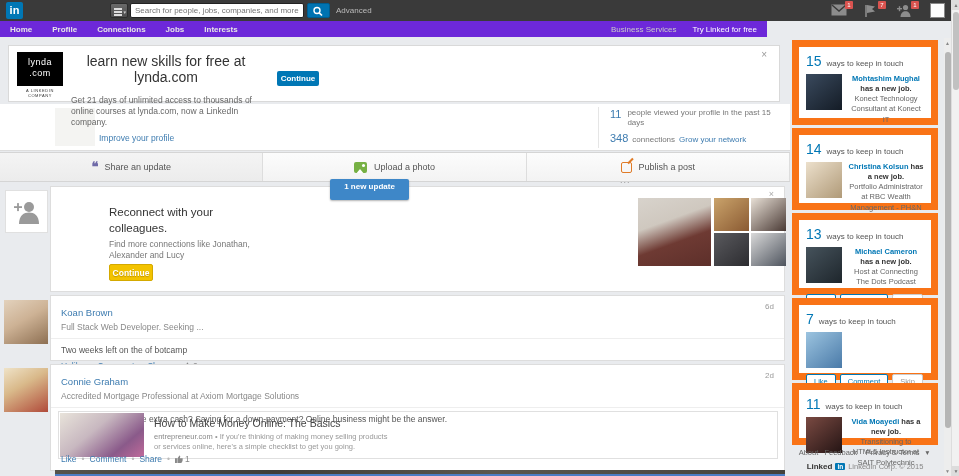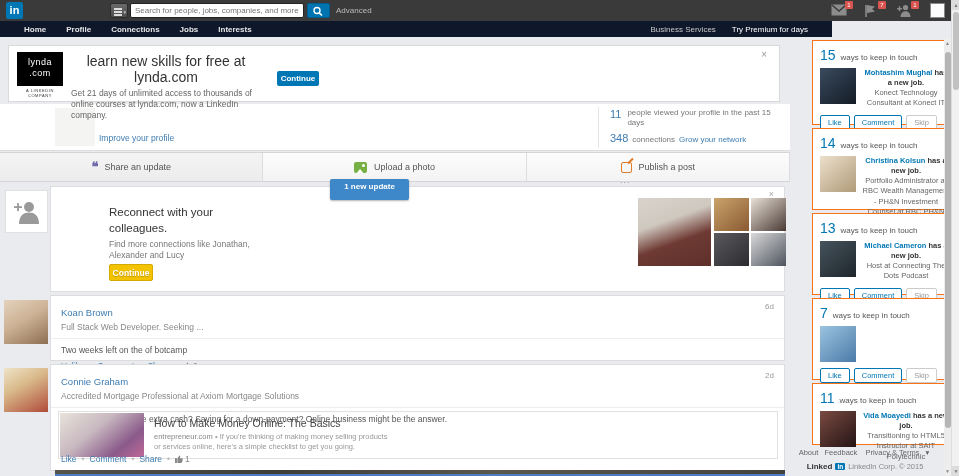--- a/index.html
+++ b/index.html
@@ -22,39 +22,39 @@
                 border:1px solid #005d8f; border-radius:2px; }
   .advanced { position:absolute; left:336px; top:6px; font-size:8px; color:#bbb; cursor:pointer; }
   .top-icons { position:absolute; right:14px; top:2px; display:flex; gap:17px; align-items:center; height:17px; }
   .tic { position:relative; width:16px; height:14px; }
   .tic svg { display:block; }
   .badge { position:absolute; top:-3px; right:-6px; min-width:8px; height:8px; background:#d9534f;
            color:#fff; font-size:6px; line-height:8px; text-align:center; border-radius:1px; padding:0 1px; }
   .top-avatar { width:15px; height:15px; background:#fdfdfd; border:1px solid #888; }
 
   
-  .mainnav { position:absolute; top:21px; left:0; width:832px; height:16px; background:#0f172a; z-index:30;
-             display:flex; align-items:center; justify-content:space-between; padding:0 24px; }
+  .mainnav { position:absolute; top:21px; left:0; width:767px; height:16px; background:#6d28d9; z-index:30;
+             display:flex; align-items:center; justify-content:space-between; padding:0 10px; }
   .nav-left { display:flex; gap:20px; }
   .nav-left span { color:#e6e6e6; font-size:8px; font-weight:bold; cursor:pointer; }
   .nav-right { display:flex; gap:16px; }
   .nav-right span { font-size:8px; cursor:pointer; }
   .nav-biz { color:#c9c9c9; }
   .nav-premium { color:#fff; }
 
   
   .lynda { position:absolute; left:8px; top:45px; width:772px; height:57px; background:#fff;
            border:1px solid #d9d9d9; z-index:5; }
   .lynda-logo { position:absolute; left:8px; top:6px; width:46px; height:45px; background:#fff; text-align:center; }
   .lynda-logo .black { background:#000; color:#fff; height:34px; font-size:9px; line-height:1.2; padding-top:5px;
                        letter-spacing:0.5px; }
   .lynda-logo .sub { font-size:4px; color:#333; letter-spacing:0.6px; margin-top:2px; }
   .lynda-text { position:absolute; left:62px; top:7px; width:190px; text-align:center; }
   .lynda-title { font-size:14px; font-weight:normal; color:#333; }
-  .lynda-body { font-size:8.5px; color:#666; margin-top:3px; text-align:left; line-height:1.3; }
+  .lynda-body { font-size:8.5px; color:#666; margin-top:10px; text-align:left; line-height:1.3; }
   .lynda-cta { position:absolute; left:268px; top:25px; width:42px; height:15px; background:#0077b5; color:#fff;
                border:none; border-radius:2px; font-size:8px; font-weight:bold; cursor:pointer; font-family:inherit; }
   .lynda-close { position:absolute; right:12px; top:3px; color:#999; font-size:10px; cursor:pointer; }
 
   
   .profile-card { position:absolute; left:0; top:104px; width:790px; height:47px; background:#fff;
                   border-bottom:1px solid #ddd; }
   .profile-avatar { position:absolute; left:55px; top:4px; width:40px; height:38px; background:#f4f4f2; }
   .improve-link { position:absolute; left:55px; top:29px; font-size:8.5px; color:#3e7cb0; cursor:pointer;padding-left:44px; }
   .stats-divider { position:absolute; left:598px; top:3px; width:1px; height:41px; background:#e5e5e5; }
@@ -130,21 +130,21 @@
                    background:linear-gradient(140deg,#e8e3da 0%,#c8b8c0 40%,#8a5a8a 75%,#c06a9a 100%); }
   .article-title { position:absolute; left:95px; top:5px; font-size:10.5px; color:#444; cursor:pointer; }
   .article-meta { position:absolute; left:95px; top:20px; width:240px; font-size:7.5px; color:#999; line-height:1.35; }
   .article-source { color:#888; }
 
   .bottom-strip { position:absolute; left:55px; top:470px; width:730px; height:6px;
                   background:linear-gradient(90deg,#56534b,#3f3d38 30%,#5a574e 60%,#44423c);
                   border-bottom:2px solid #4b7cc4; }
 
   
-  .touch-card { position:absolute; left:792px; width:146px; background:#fff; border:1px solid #f97316; padding:6px 7px;margin-left:20px; }
+  .touch-card { position:absolute; left:792px; width:146px; background:#fff; border:7px solid #f97316; padding:6px 7px; }
   .tc-head { display:flex; align-items:baseline; gap:5px; }
   .tc-count { color:#0077b5; font-size:14px; cursor:pointer; }
   .tc-label { font-size:8px; color:#555; }
   .tc-body { display:flex; gap:6px; margin-top:5px; }
   .tc-photo { width:36px; height:36px; flex:0 0 36px; cursor:pointer; }
   .p0 { background:linear-gradient(140deg,#3a4a5e,#141c26); }
   .p1 { background:linear-gradient(140deg,#ece0cc,#b09a78); }
   .p2 { background:linear-gradient(140deg,#46535c,#1e262c); }
   .p3 { background:linear-gradient(140deg,#9cc4e0,#4a7aa8); }
   .p4 { background:linear-gradient(140deg,#7a4a42,#241414); }
@@ -224,21 +224,21 @@
   <div class="mainnav">
     <div class="nav-left">
       <span>Home</span>
       <span>Profile</span>
       <span>Connections</span>
       <span>Jobs</span>
       <span>Interests</span>
     </div>
     <div class="nav-right">
       <span class="nav-biz">Business Services</span>
-      <span class="nav-premium">Try Premium for days</span>
+      <span class="nav-premium">Try Linked for free</span>
     </div>
   </div>
 
   <div class="lynda">
     <div class="lynda-logo">
       <div class="black"><span>lynda</span><br>
         <span>.com</span></div>
       <div class="sub">A LINKEDIN COMPANY</div>
     </div>
     <div class="lynda-text">

